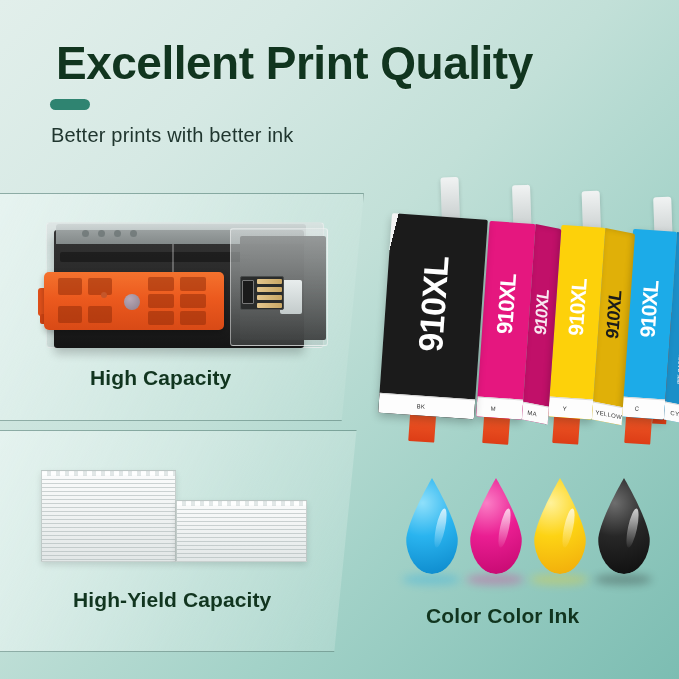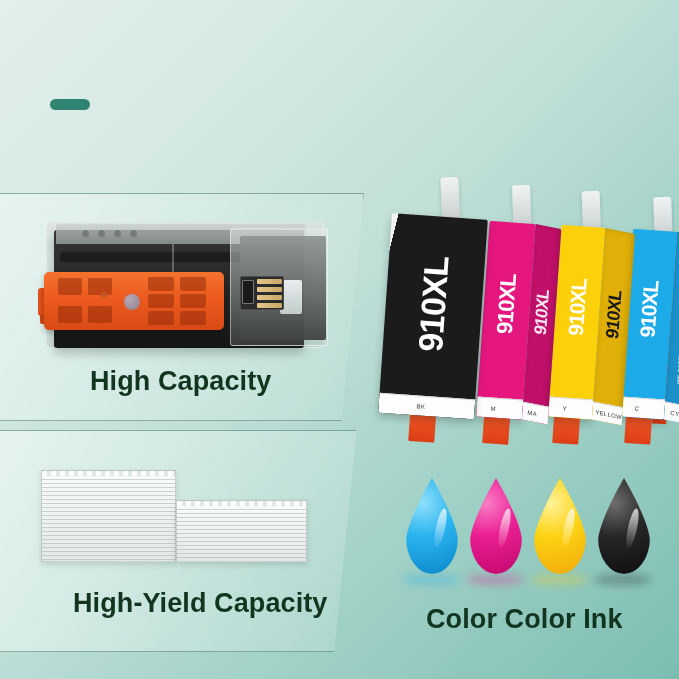--- a/index.html
+++ b/index.html
@@ -38,21 +38,21 @@
     left:-8px; top:193px; width:372px; height:228px;
     clip-path:polygon(0 0, 100% 0, 94% 100%, 0 100%);
   }
   .panel-bl {
     left:-8px; top:430px; width:372px; height:222px;
     clip-path:polygon(0 0, 98% 0, 92% 100%, 0 100%);
   }
 
   
   .caption {
-    position:absolute; font-size:27px; font-weight:bold;
+    position:absolute; font-size:21px; font-weight:bold;
     color:#11351f; white-space:nowrap; letter-spacing:.1px;
   }
   .cap-hc { left:90px;  top:366px; }
   .cap-hy { left:73px;  top:588px; }
   .cap-bc { left:426px; top:604px; }
 
   
   .hc-wrap { position:absolute; left:44px; top:222px; width:285px; height:130px; }
   .hc-body {
     position:absolute; left:10px; top:8px; width:250px; height:118px;
@@ -204,21 +204,23 @@
   .sidetxt {
     position:absolute; font-size:5px; font-weight:bold; color:#fff;
     transform:rotate(-90deg); transform-origin:left top; white-space:nowrap;
     letter-spacing:.4px; opacity:.95;
   }
 </style>
 </head>
 <body>
 
 <div class="header">
+  <div class="title">Excellent Print Quality</div>
   <div class="accent-dash"></div>
+  <div class="subtitle">Better prints with better ink</div>
 </div>
 
 <div class="panel panel-tl"></div>
 
 <div class="hc-wrap">
   <div class="hc-shell"></div>
   <div class="hc-body"></div>
   <div class="hc-toplip"></div>
   <div class="hc-topdots">
     <i style="left:0"></i>

